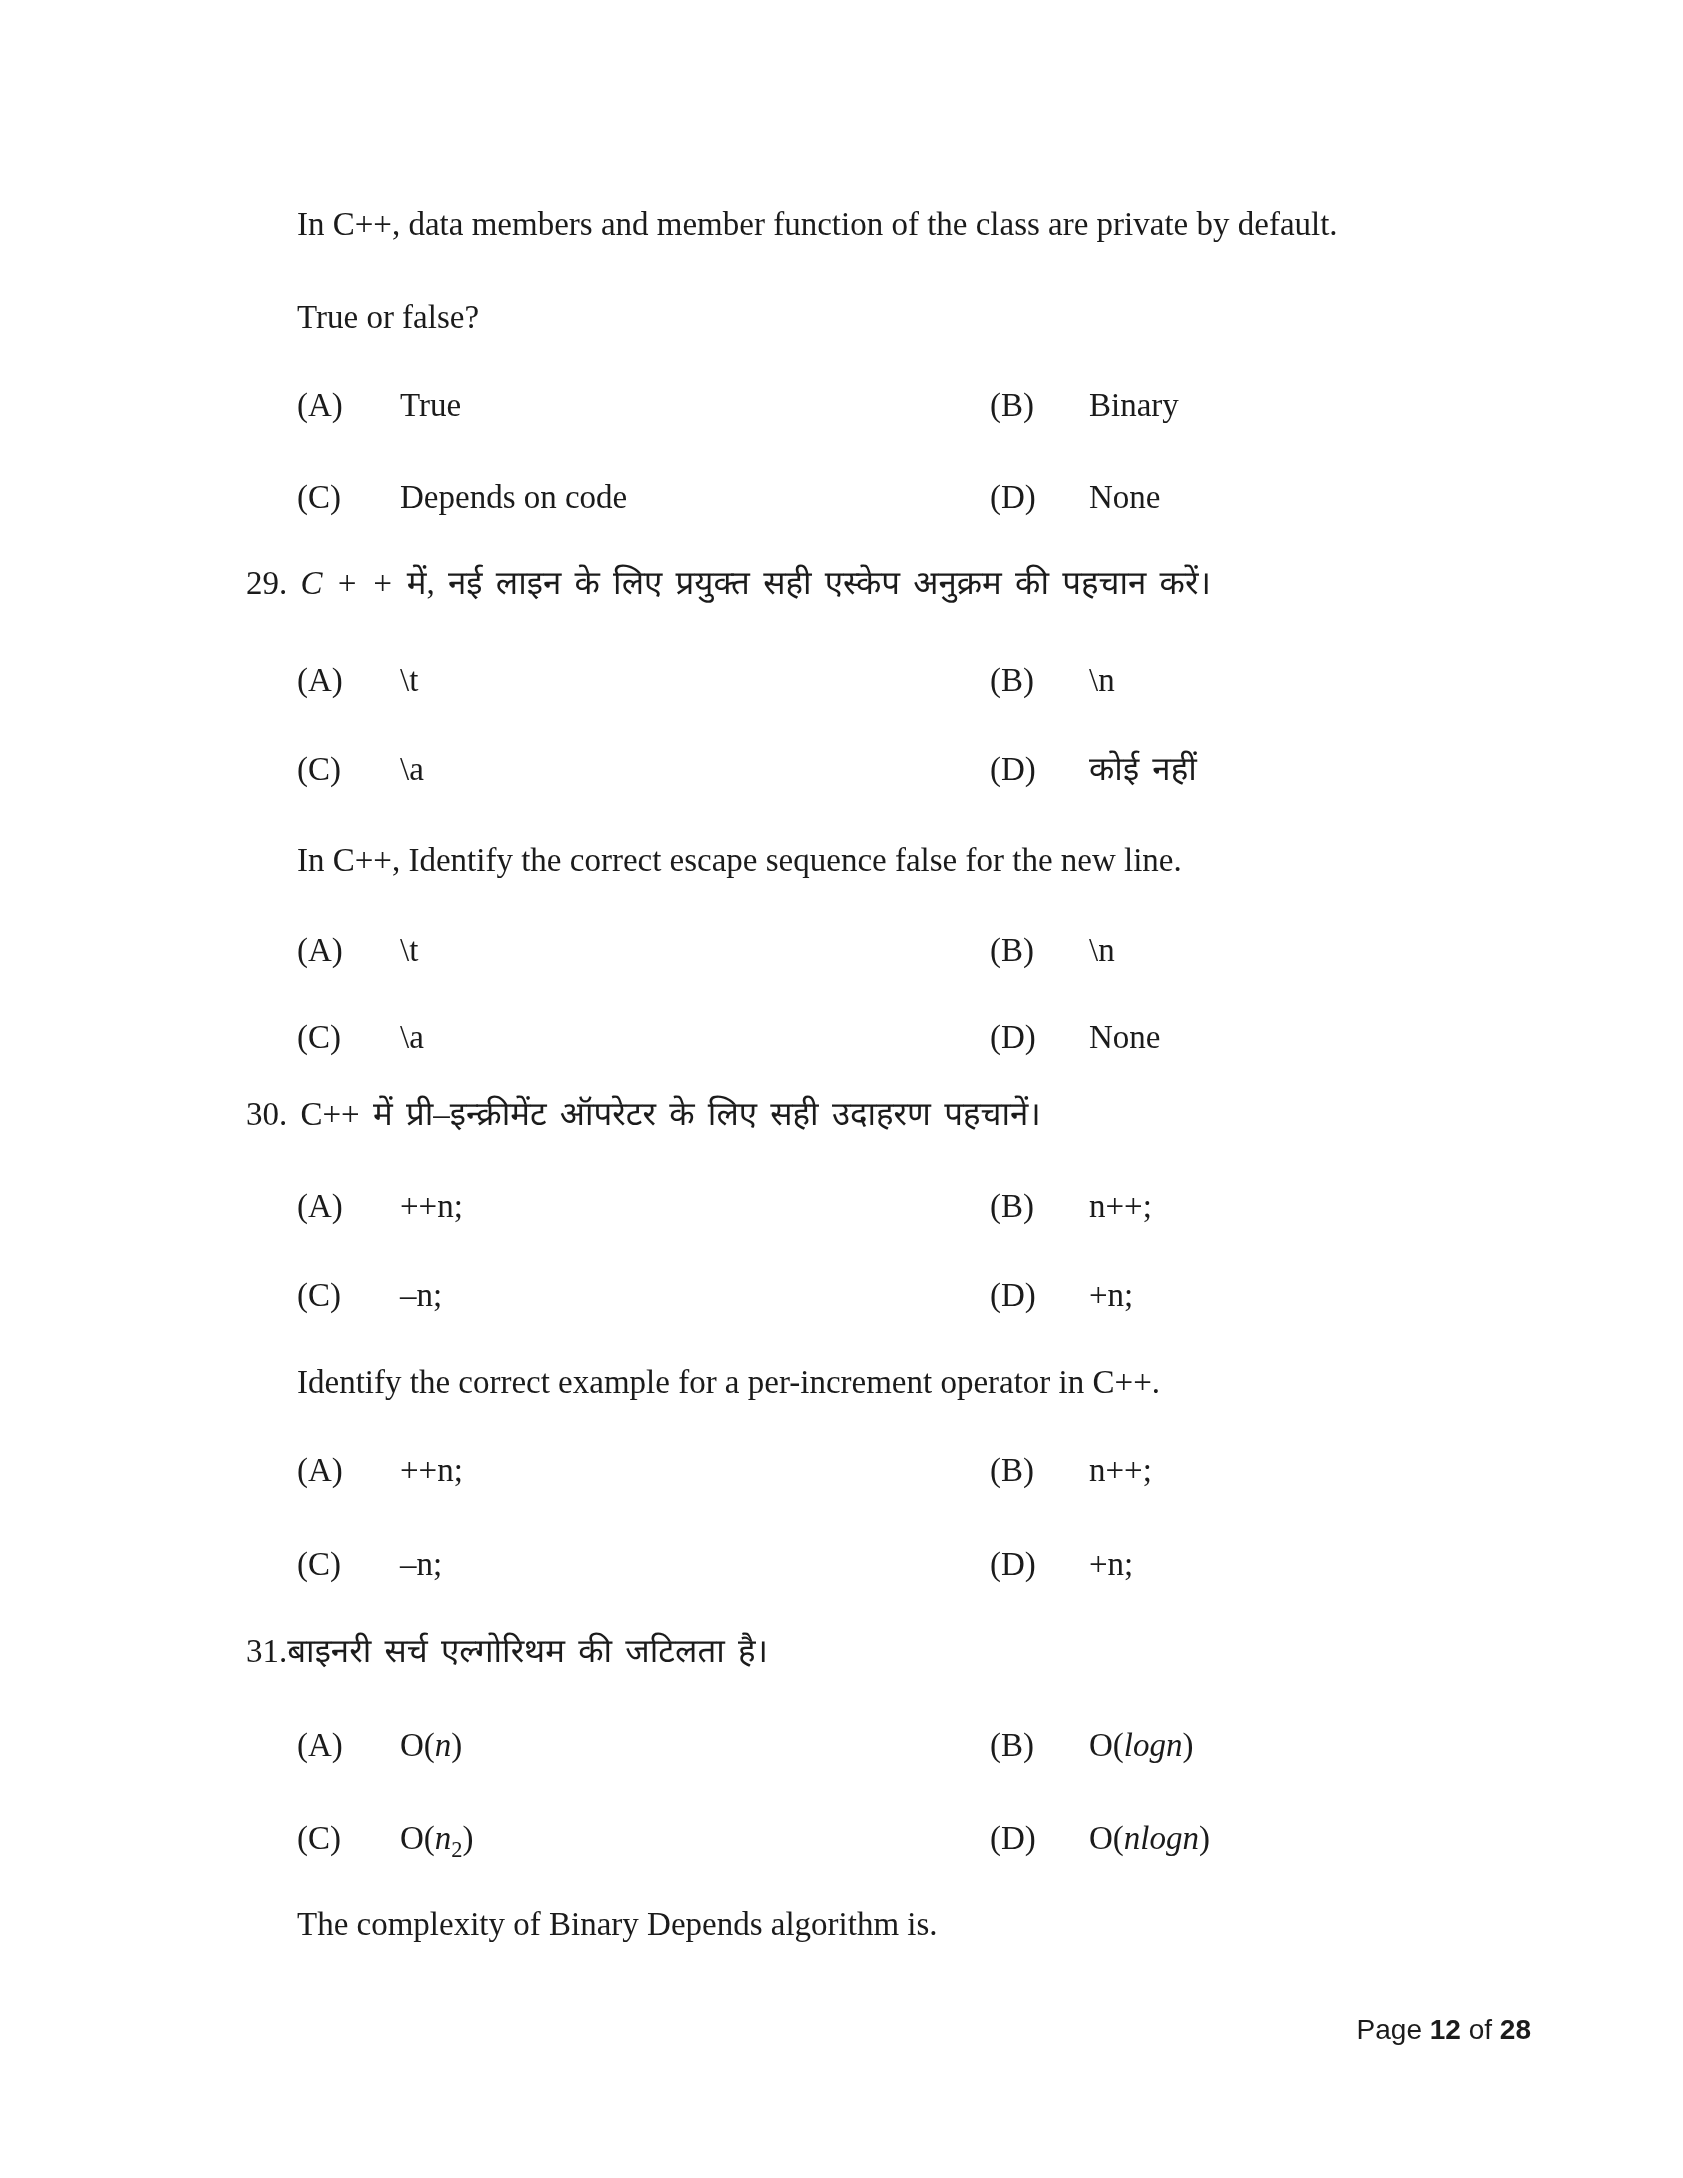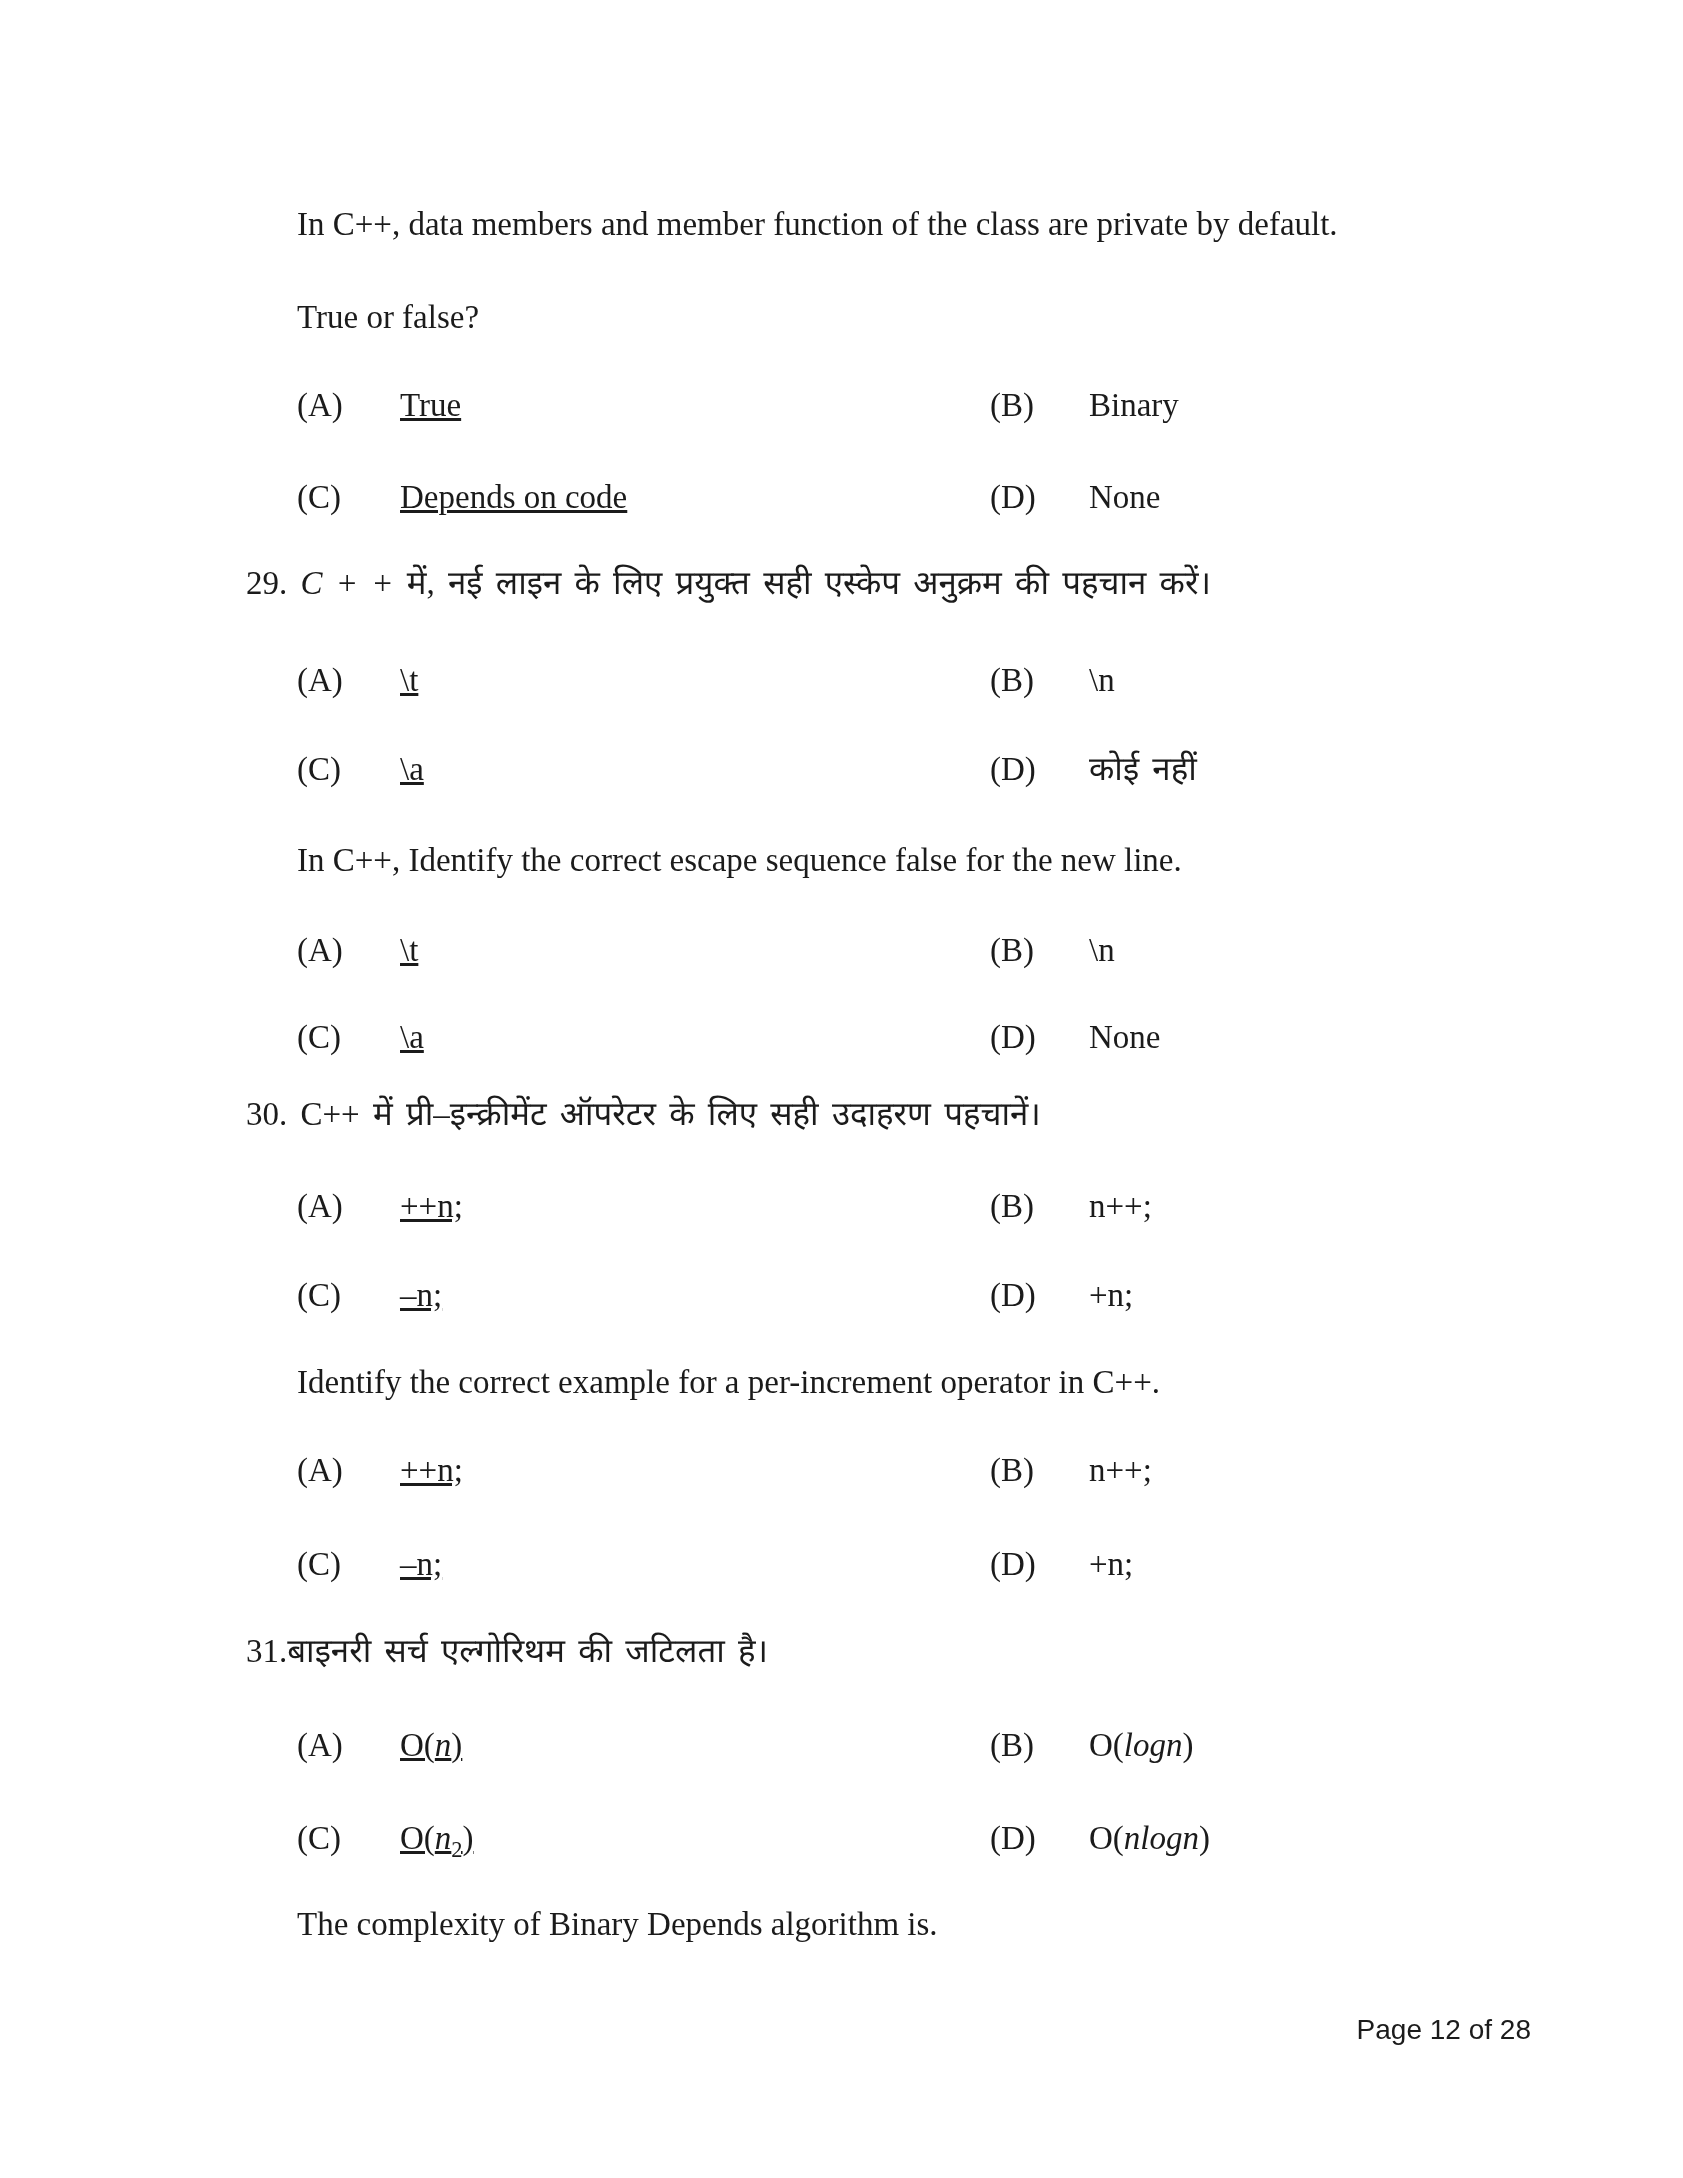--- a/index.html
+++ b/index.html
@@ -26,26 +26,26 @@
   .hindi { word-spacing: 5px; }
   .opt-row {
     position: absolute;
     left: 0;
     width: 1683px;
     height: 44px;
     line-height: 44px;
   }
   .optL, .optT { position: absolute; white-space: nowrap; }
   .colA  { left: 297px; }
-  .colAt { left: 400px; text-decoration: underline; }
+  .colAt { left: 400px; }
   .colB  { left: 990px; }
   .colBt { left: 1089px; }
   .seg-r { font-style: normal; text-align: center; }
   .seg-i { font-style: italic; }
-  .seg-b { font-weight: normal; margin-top: 36px; }
+  .seg-b { font-weight: bold; margin-top: 36px; }
   .seg-sub {
     vertical-align: sub;
     font-size: 0.68em;
     line-height: 0;
   }
   .footer {
     position: absolute;
     right: 188px;
     left: auto;
     font-family: "Liberation Sans", "DejaVu Sans", sans-serif;

